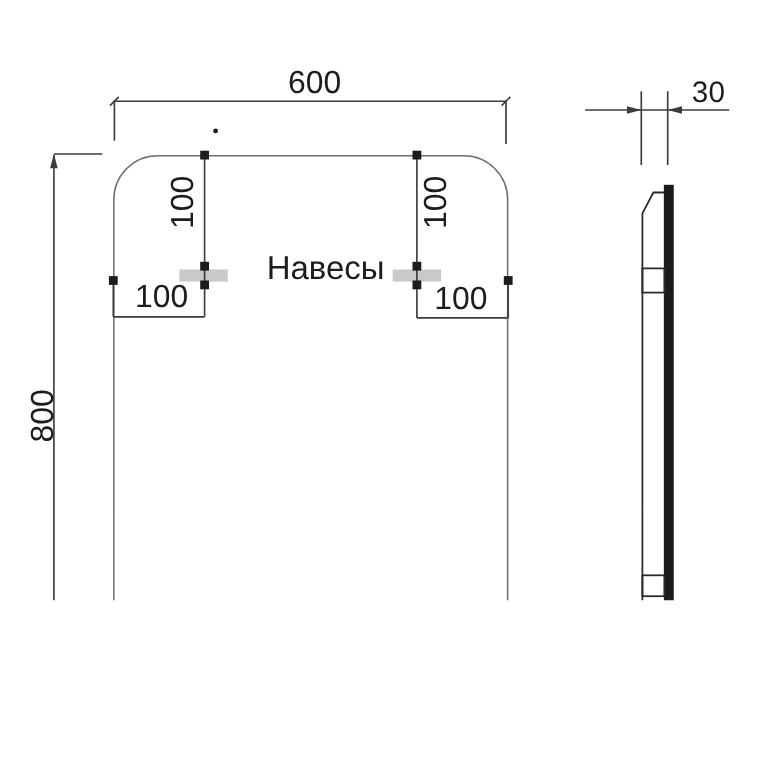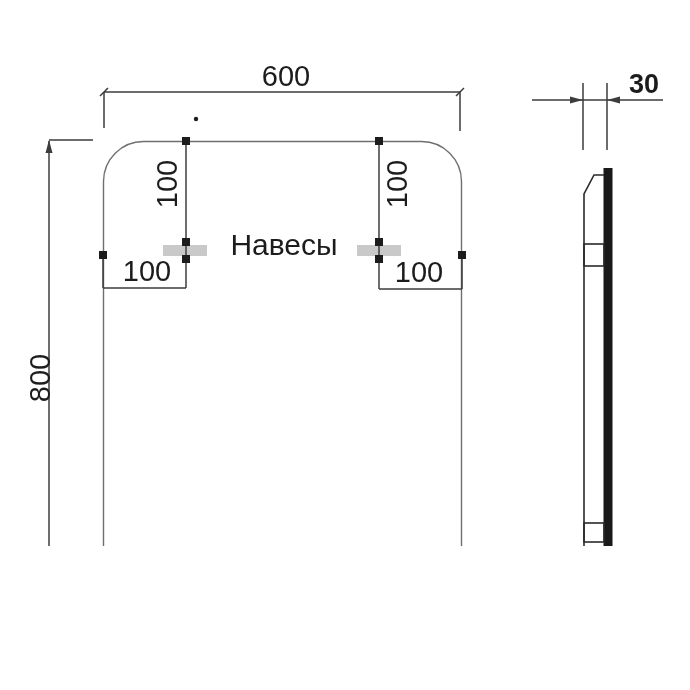--- a/index.html
+++ b/index.html
@@ -13,22 +13,22 @@
   svg.linework{position:absolute;left:0;top:0;}
   .lbl{
     position:absolute;
     color:#1c1c1c;
     font-size:29px;
     line-height:1;
     white-space:nowrap;
     transform:translate(-50%,-50%);
   }
   .lbl.rot{transform:translate(-50%,-50%) rotate(-90deg);}
-  .lbl.note{font-size:30px;}
-  .lbl.depth{font-size:27px;font-weight:bold;}
+  .lbl.note{font-size:30px;margin-left:12px;}
+  .lbl.depth{font-size:27px;font-weight:normal;}
 </style>
 </head>
 <body>
 
 <div class="canvas">
 
   <svg class="linework" width="690" height="690" viewBox="0 0 690 690">
 
     <rect x="103.5" y="141.5" width="358" height="478" rx="40" ry="40" fill="none" stroke-width="1.4" stroke="#6f6f6f"></rect>
 

